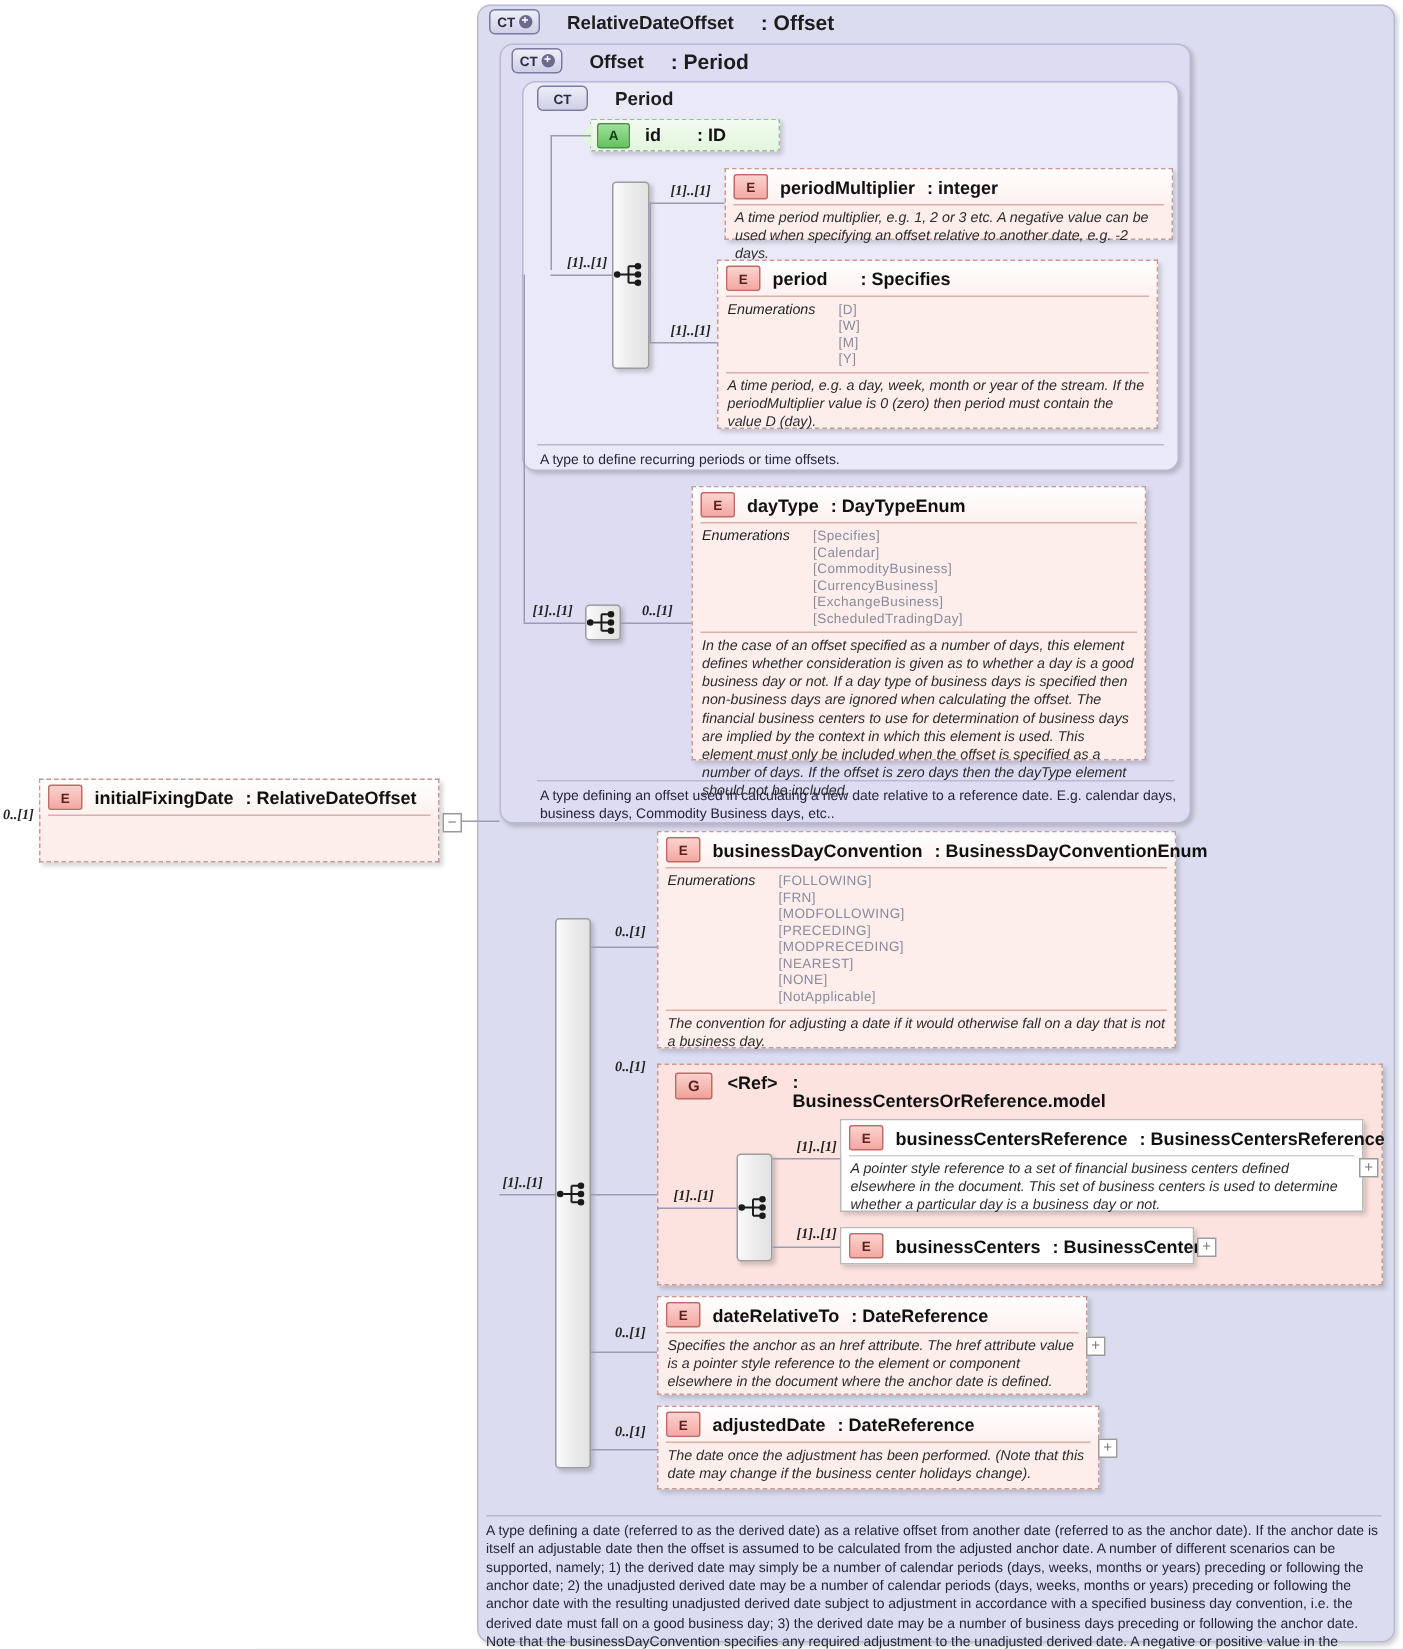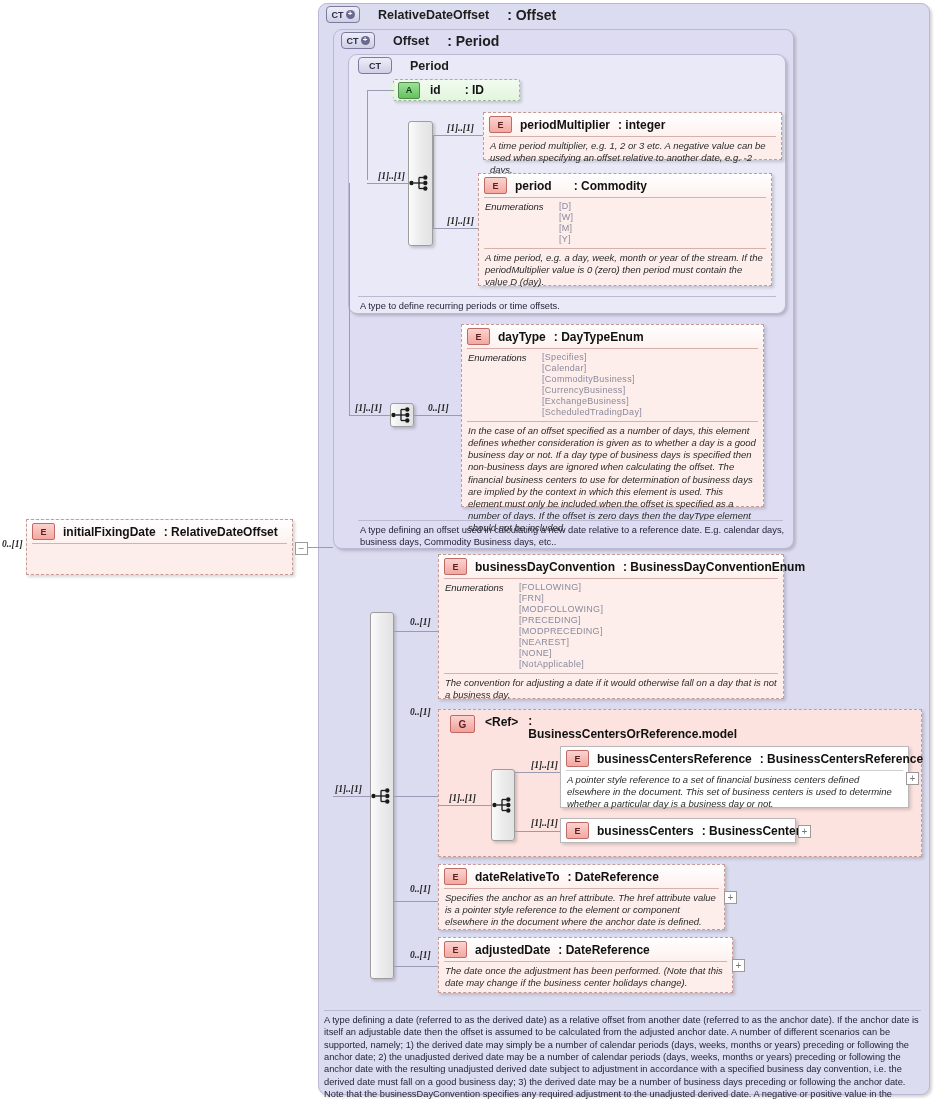--- a/index.html
+++ b/index.html
@@ -189,21 +189,21 @@
   <div class="doc">A time period multiplier, e.g. 1, 2 or 3 etc. A negative value can be used when specifying an offset relative to another date, e.g. -2 days.</div>
 </div>
 <div class="ln lnh" style="left:433px;top:135px;width:50px;"></div>
 <div class="ln lnv" style="left:433px;top:135px;height:48px;"></div>
 <div class="mult" style="left:447px;top:123px;">[1]..[1]</div>
 
 <div class="node" style="left:478px;top:173px;width:294px;height:113px;">
   <div class="node-hdr">
     <span class="e-badge">E</span>
     <span class="nm">period</span>
-    <span class="ty" style="margin-left:14px;">: Commodity</span>
+    <span class="ty" style="margin-left:14px;">: Specifies</span>
   </div>
   <div class="node-sep"></div>
   <div class="enum-row">
     <span class="enum-lab">Enumerations</span>
     <span class="enum-vals">
       <span>[D]</span>
       <span>[W]</span>
       <span>[M]</span>
       <span>[Y]</span>
     </span>

